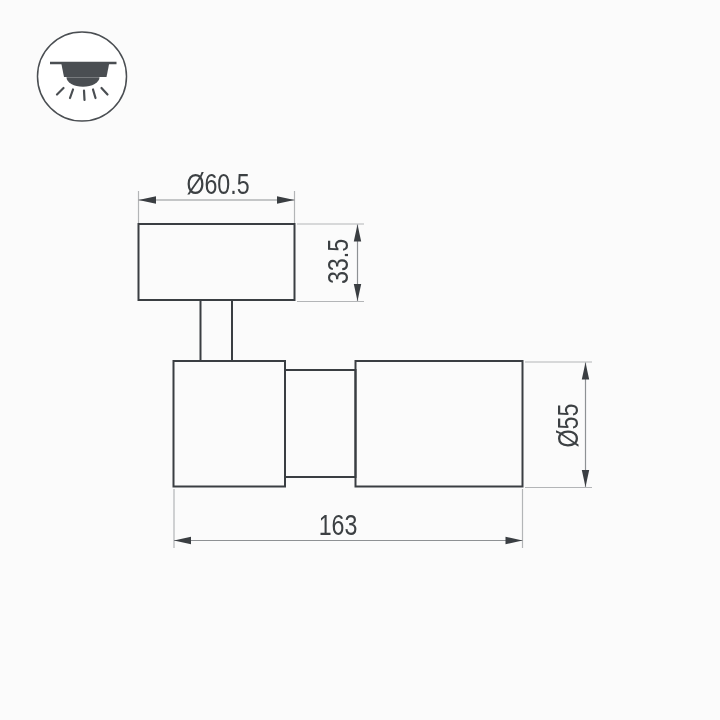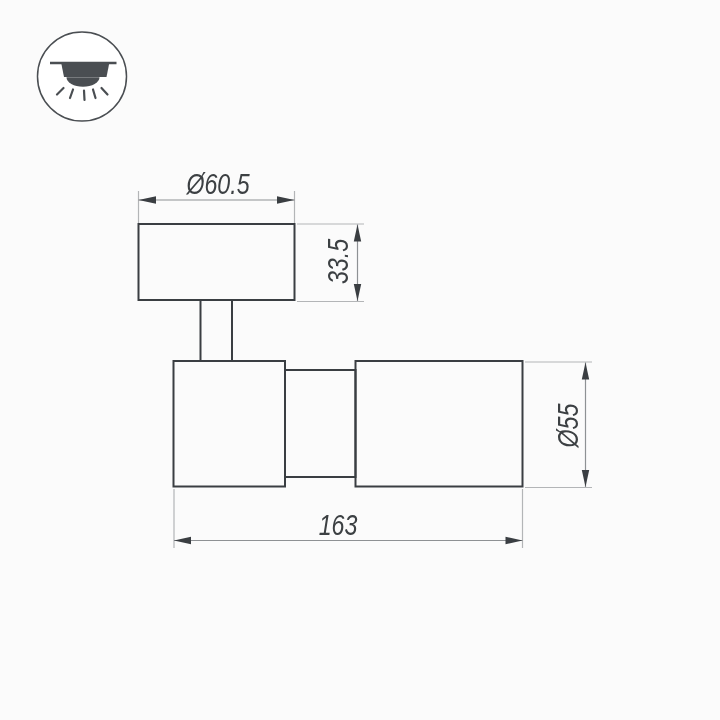--- a/index.html
+++ b/index.html
@@ -10,21 +10,20 @@
     --icon:#4a4e52;
     --background:#fbfbfb;
   }
   html,body{margin:0;padding:0;}
   body{background:#ffffff;font-family:"Liberation Sans",sans-serif;}
   .page{
     position:relative;
     width:720px;height:720px;
     background:var(--background);
     overflow:hidden;
-    font-style:italic;
   }
   svg{display:block;}
   .obj{stroke:var(--object-line);stroke-width:2;fill:none;}
   .ext{stroke:var(--extension-line);stroke-width:1.2;fill:none;}
   .dim{stroke:var(--dimension-line);stroke-width:1.2;fill:none;}
   .arw{fill:var(--object-line);stroke:none;}
   .dimtext{
     font-family:"Liberation Sans",sans-serif;
     font-size:29px;
     fill:var(--label-text);

